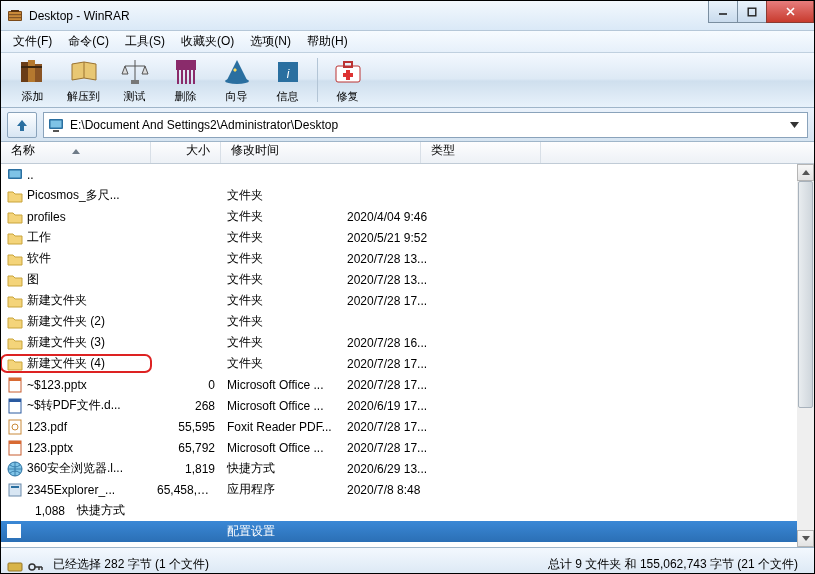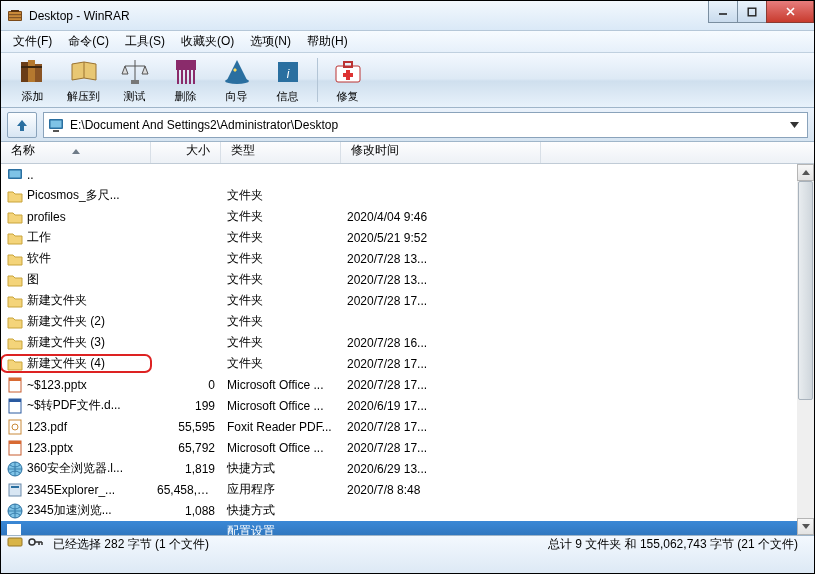--- a/index.html
+++ b/index.html
@@ -41,21 +41,21 @@
 .row { height: 21px; display: flex; align-items: center; }
 .row .cell { padding: 0 6px; overflow: hidden; white-space: nowrap; text-overflow: ellipsis; }
 .cell-name { width: 150px; display: flex; align-items: center; gap: 4px; }
 .cell-size { width: 70px; text-align: right; }
 .cell-type { width: 120px; }
 .cell-date { width: 200px; }
 .file-icon { width: 16px; height: 16px; flex-shrink: 0; }
 .row.highlighted .cell-name { outline: 2px solid #d22; outline-offset: -1px; border-radius: 6px; }
 .row.selected-strip { background: linear-gradient(#3a88d6, #2b6fb5); }
 .row.selected-strip .cell { color: #fff; }
-.statusbar { height: 38px; background: linear-gradient(#f3f8fe, #dde9f5); border-top: 1px solid #9fb5c9; display: flex; align-items: flex-start; padding: 0 6px; gap: 10px; }
+.statusbar { height: 26px; background: linear-gradient(#f3f8fe, #dde9f5); border-top: 1px solid #9fb5c9; display: flex; align-items: flex-end; padding: 0 6px; gap: 10px; }
 .status-icons { display: flex; gap: 4px; align-items: center; }
 .status-seg { display: flex; align-items: center; }
 .status-right { margin-left: auto; padding-right: 10px; }
 </style>
 </head>
 <body>
 
 <div class="window">
   <div class="titlebar">
     <span class="titlebar-icon">
@@ -192,25 +192,25 @@
   <div class="list-header">
     <div class="col col-name">
       <span>名称</span>
       <span class="sort-ind"><svg width="8" height="5">
             <path d="M4 0 L8 5 L0 5 Z" fill="#6e7b88"></path>
           </svg></span>
     </div>
     <div class="col col-size">
         <span>大小</span>
       </div>
+    <div class="col col-date">
+        <span>修改时间</span>
+      </div>
     <div class="col col-type">
         <span>类型</span>
-      </div>
-    <div class="col col-date">
-        <span>修改时间</span>
       </div>
   </div>
 
   <div class="list-body">
     <div class="rows" id="rows">
         <div class="row">
           <span class="cell cell-name">
             <span class="file-icon"><svg width="16" height="16">
                 <rect x="1" y="2" width="14" height="10" rx="1" fill="#2a6fa0"></rect>
                 <rect x="2.5" y="3.5" width="11" height="7" fill="#7fc3e6"></rect>
@@ -331,21 +331,21 @@
           <span class="cell cell-date">2020/7/28 17...</span>
         </div>
         <div class="row">
           <span class="cell cell-name">
             <span class="file-icon"><svg width="16" height="16">
                 <rect x="2" y="1" width="12" height="14" fill="#fff" stroke="#2a5aa0"></rect>
                 <rect x="2" y="1" width="12" height="3" fill="#2a5aa0"></rect>
               </svg></span>
             <span>~$转PDF文件.d...</span>
           </span>
-          <span class="cell cell-size">199</span>
+          <span class="cell cell-size">268</span>
           <span class="cell cell-type">Microsoft Office ...</span>
           <span class="cell cell-date">2020/6/19 17...</span>
         </div>
         <div class="row">
           <span class="cell cell-name">
             <span class="file-icon"><svg width="16" height="16">
                 <rect x="2" y="1" width="12" height="14" fill="#fff" stroke="#c98a3a"></rect>
                 <circle cx="8" cy="8" r="3" fill="none" stroke="#c98a3a"></circle>
               </svg></span>
             <span>123.pdf</span>
@@ -384,27 +384,20 @@
                 <rect x="2" y="2" width="12" height="12" fill="#d8e6f3" stroke="#6a8aaa"></rect>
                 <rect x="4" y="4" width="8" height="2" fill="#2a6fa0"></rect>
               </svg></span>
             <span>2345Explorer_...</span>
           </span>
           <span class="cell cell-size">65,458,424</span>
           <span class="cell cell-type">应用程序</span>
           <span class="cell cell-date">2020/7/8 8:48</span>
         </div>
         <div class="row">
-          <span class="cell cell-name">
-            <span class="file-icon"><svg width="16" height="16">
-                <circle cx="8" cy="8" r="7" fill="#7fc3e6" stroke="#2a6fa0"></circle>
-                <path d="M1 8 H15 M8 1 V15 M3 4 Q8 8 13 4 M3 12 Q8 8 13 12" stroke="#2a6fa0" fill="none" stroke-width="0.8"></path>
-              </svg></span>
-            <span>2345加速浏览...</span>
-          </span>
           <span class="cell cell-size">1,088</span>
           <span class="cell cell-type">快捷方式</span>
         </div>
       </div>
     <div class="row selected-strip" style="margin-right:17px;">
       <span class="cell cell-name" style="overflow:visible;">
         <span class="file-icon"><svg width="14" height="14">
               <rect width="14" height="14" fill="#fff"></rect>
             </svg></span>
       </span>

